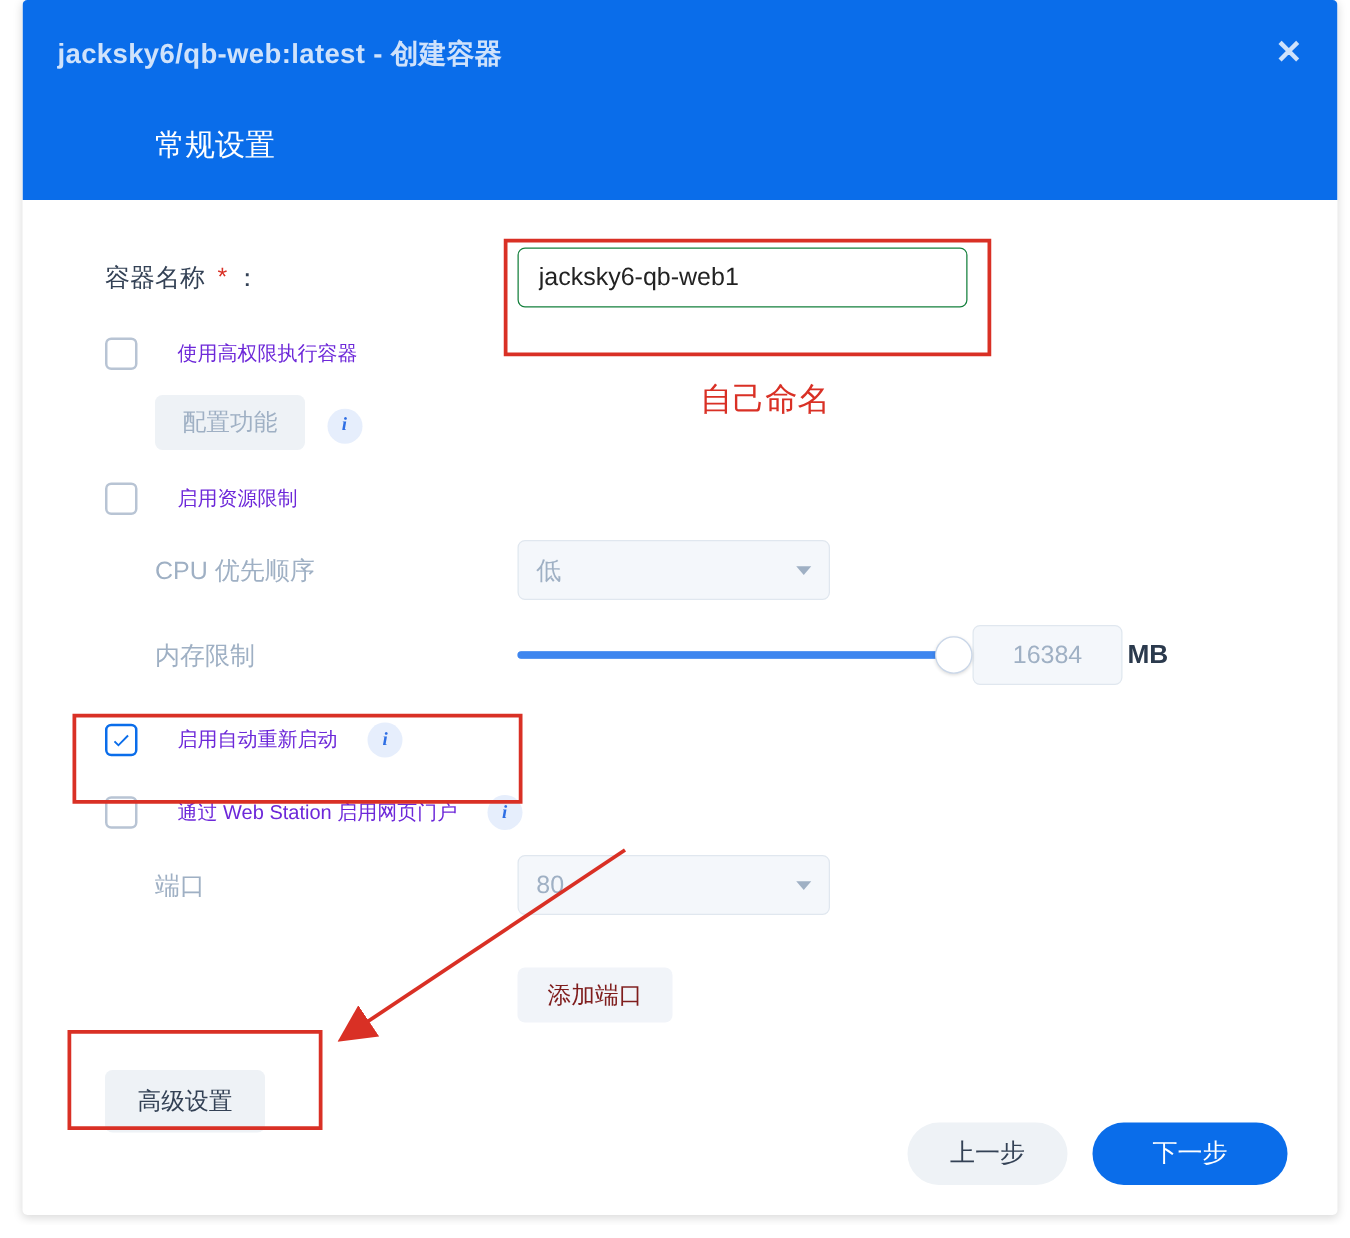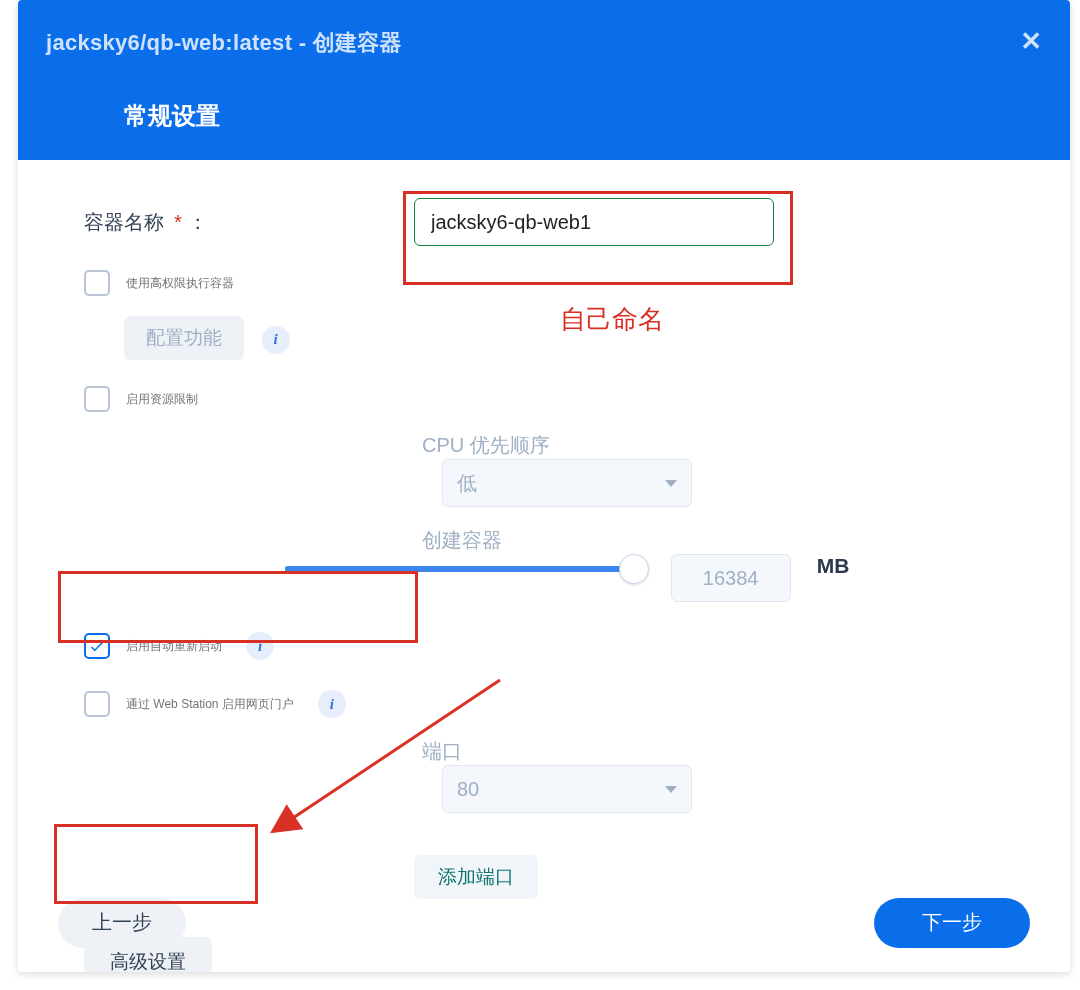--- a/index.html
+++ b/index.html
@@ -2,62 +2,62 @@
 <html><head>
 <meta charset="utf-8">
 <style>
   * { box-sizing: border-box; }
   html, body { margin:0; padding:0; font-family: "Helvetica Neue", Arial, "PingFang SC", "Microsoft YaHei", sans-serif; background:#fff; }
   .canvas { width:1080px; height:980px; position:relative; background:#fff; overflow:hidden; }
   .dialog { position:absolute; left:18px; top:0; right:10px; bottom:8px; background:#fff; box-shadow: 0 2px 8px rgba(0,0,0,0.15); border-radius:4px; overflow:hidden; }
 
   .header { background:#1a73e8; background:linear-gradient(#0a6dea,#0a6dea); color:#fff; padding:0 28px; height:160px; position:relative; }
   .header .path { font-size:22px; font-weight:700; padding-top:28px; color:#cfe2fb; letter-spacing:0.3px; }
-  .header .title { font-size:24px; font-weight:700; position:absolute; left:106px; bottom:28px; color:#fff; }
+  .header .title { font-size:24px; font-weight:400; position:absolute; left:106px; bottom:28px; color:#fff; }
   .close-x { position:absolute; right:28px; top:26px; color:#cfe2fb; font-size:26px; font-weight:700; cursor:pointer; }
 
   .body { position:relative; padding:38px 60px 110px 66px; font-size:20px; color:#334155; }
   .row { display:flex; align-items:center; margin-bottom:20px; }
   .label-col { width:330px; display:flex; align-items:center; gap:6px; }
   .label { color:#334155; }
   .req { color:#d93025; margin-left:4px; }
   .input-col { flex:1; }
 
   input[type=text].field { width:360px; height:48px; border:1px solid #15803d; border-radius:6px; padding:0 16px; font-size:20px; color:#222; outline:none; }
 
   .checkbox { width:26px; height:26px; border:2px solid #b8c4d4; border-radius:5px; background:#fff; display:inline-flex; align-items:center; justify-content:center; cursor:pointer; flex:0 0 auto; }
   .checkbox.checked { border-color:#0a6dea; }
   .checkbox.checked svg { display:block; }
   .checkbox svg { display:none; width:18px; height:18px; }
   .chk-row { display:flex; align-items:center; gap:16px; margin-top:24px; margin-bottom:0; }
-  .chk-label { font-size:12px; color:#737373; }
+  .chk-label { font-size:16px; color:#6d28d9;margin-left:16px; }
   .indent { margin-left:40px; margin-top:20px; }
 
   .btn-secondary { display:inline-flex; align-items:center; justify-content:center; height:44px; padding:0 22px; background:#eef2f6; border-radius:6px; color:#334155; font-size:19px; border:none; cursor:pointer; }
   .btn-secondary:disabled { color:#9fb0c4; cursor:default; }
   .info-badge { display:inline-flex; width:28px; height:28px; border-radius:50%; background:#e6eefc; color:#2f6fe4; align-items:center; justify-content:center; font-weight:700; font-style:italic; font-family: Georgia, serif; font-size:15px; margin-left:12px; }
-  .sub-row { display:flex; align-items:center; margin-top:20px; gap:0;flex-direction:column; }
+  .sub-row { display:flex; align-items:center; margin-top:20px; gap:0; }
   .sub-label { width:290px; color:#9fb0c4; font-size:20px; }
 
   .select { height:48px; border:1px solid #e0e7ef; border-radius:6px; background:#f4f7fb; display:flex; align-items:center; justify-content:space-between; padding:0 14px; color:#9fb0c4; font-size:20px; }
   .select .caret { border-left:6px solid transparent; border-right:6px solid transparent; border-top:7px solid #9fb0c4; width:0; height:0; }
   .select.w240 { width:250px; }
   .select.w260 { width:260px; }
 
-  .slider-wrap { display:flex; gap:26px; }
+  .slider-wrap { display:flex; align-items:center; gap:4px; }
   .slider { position:relative; width:360px; height:30px; }
   .slider .track { position:absolute; left:0; right:0; top:50%; transform:translateY(-50%); height:6px; border-radius:3px; background:#9bc0f6; }
   .slider .fill { position:absolute; left:0; top:50%; transform:translateY(-50%); height:6px; border-radius:3px; background:#3e86ef; width:100%; }
   .slider .thumb { position:absolute; right:-4px; top:50%; transform:translate(0,-50%); width:30px; height:30px; border-radius:50%; background:#fff; border:1px solid #c9d6e8; box-shadow:0 1px 3px rgba(0,0,0,.15); }
   .mem-box { width:120px; height:48px; border:1px solid #e0e7ef; border-radius:6px; background:#f4f7fb; display:flex; align-items:center; justify-content:center; color:#9fb0c4; font-size:20px; }
   .unit { color:#2b3a4d; font-size:21px; font-weight:600; }
 
-  .add-port { margin-top:22px; height:44px; padding:0 24px; border:none; border-radius:6px; background:#f1f4f9; color:#0f766e; font-size:19px; }
+  .add-port { margin-top:22px; height:44px; padding:0 24px; border:none; border-radius:6px; background:#f1f4f9; color:#7f1d1d; font-size:19px; }
 
-  .footer { position:absolute; left:0; right:0; bottom:0; height:90px; border-top:1px solid transparent; display:flex; align-items:center; justify-content:space-between; gap:20px; padding:0 40px 10px; }
+  .footer { position:absolute; left:0; right:0; bottom:0; height:90px; border-top:1px solid transparent; display:flex; align-items:center; justify-content:flex-end; gap:20px; padding:0 40px 10px; }
   .btn { height:50px; padding:0 34px; border-radius:26px; font-size:20px; cursor:pointer; display:inline-flex; align-items:center; }
   .btn.ghost { background:#eef2f6; color:#334155; border:none; }
   .btn.primary { background:#0a6dea; color:#fff; border:none; padding:0 48px; }
 
   
   .anno { position:absolute; border:3px solid #d93025; pointer-events:none; }
   .anno-text { position:absolute; color:#d93025; font-size:26px; font-weight:500; }
   .arrow-svg { position:absolute; pointer-events:none; }
 </style>
 </head>
@@ -102,21 +102,21 @@
         <span class="chk-label">启用资源限制</span>
       </div>
       <div class="indent sub-row">
         <div class="sub-label">CPU 优先顺序</div>
         <div class="select w240">
           <span>低</span>
           <span class="caret"></span>
         </div>
       </div>
       <div class="indent sub-row">
-        <div class="sub-label">创建容器</div>
+        <div class="sub-label">内存限制</div>
         <div class="slider-wrap">
           <div class="slider">
             <div class="track"></div>
             <div class="fill"></div>
             <div class="thumb"></div>
           </div>
           <div class="mem-box">16384</div>
           <div class="unit">MB</div>
         </div>
       </div>

